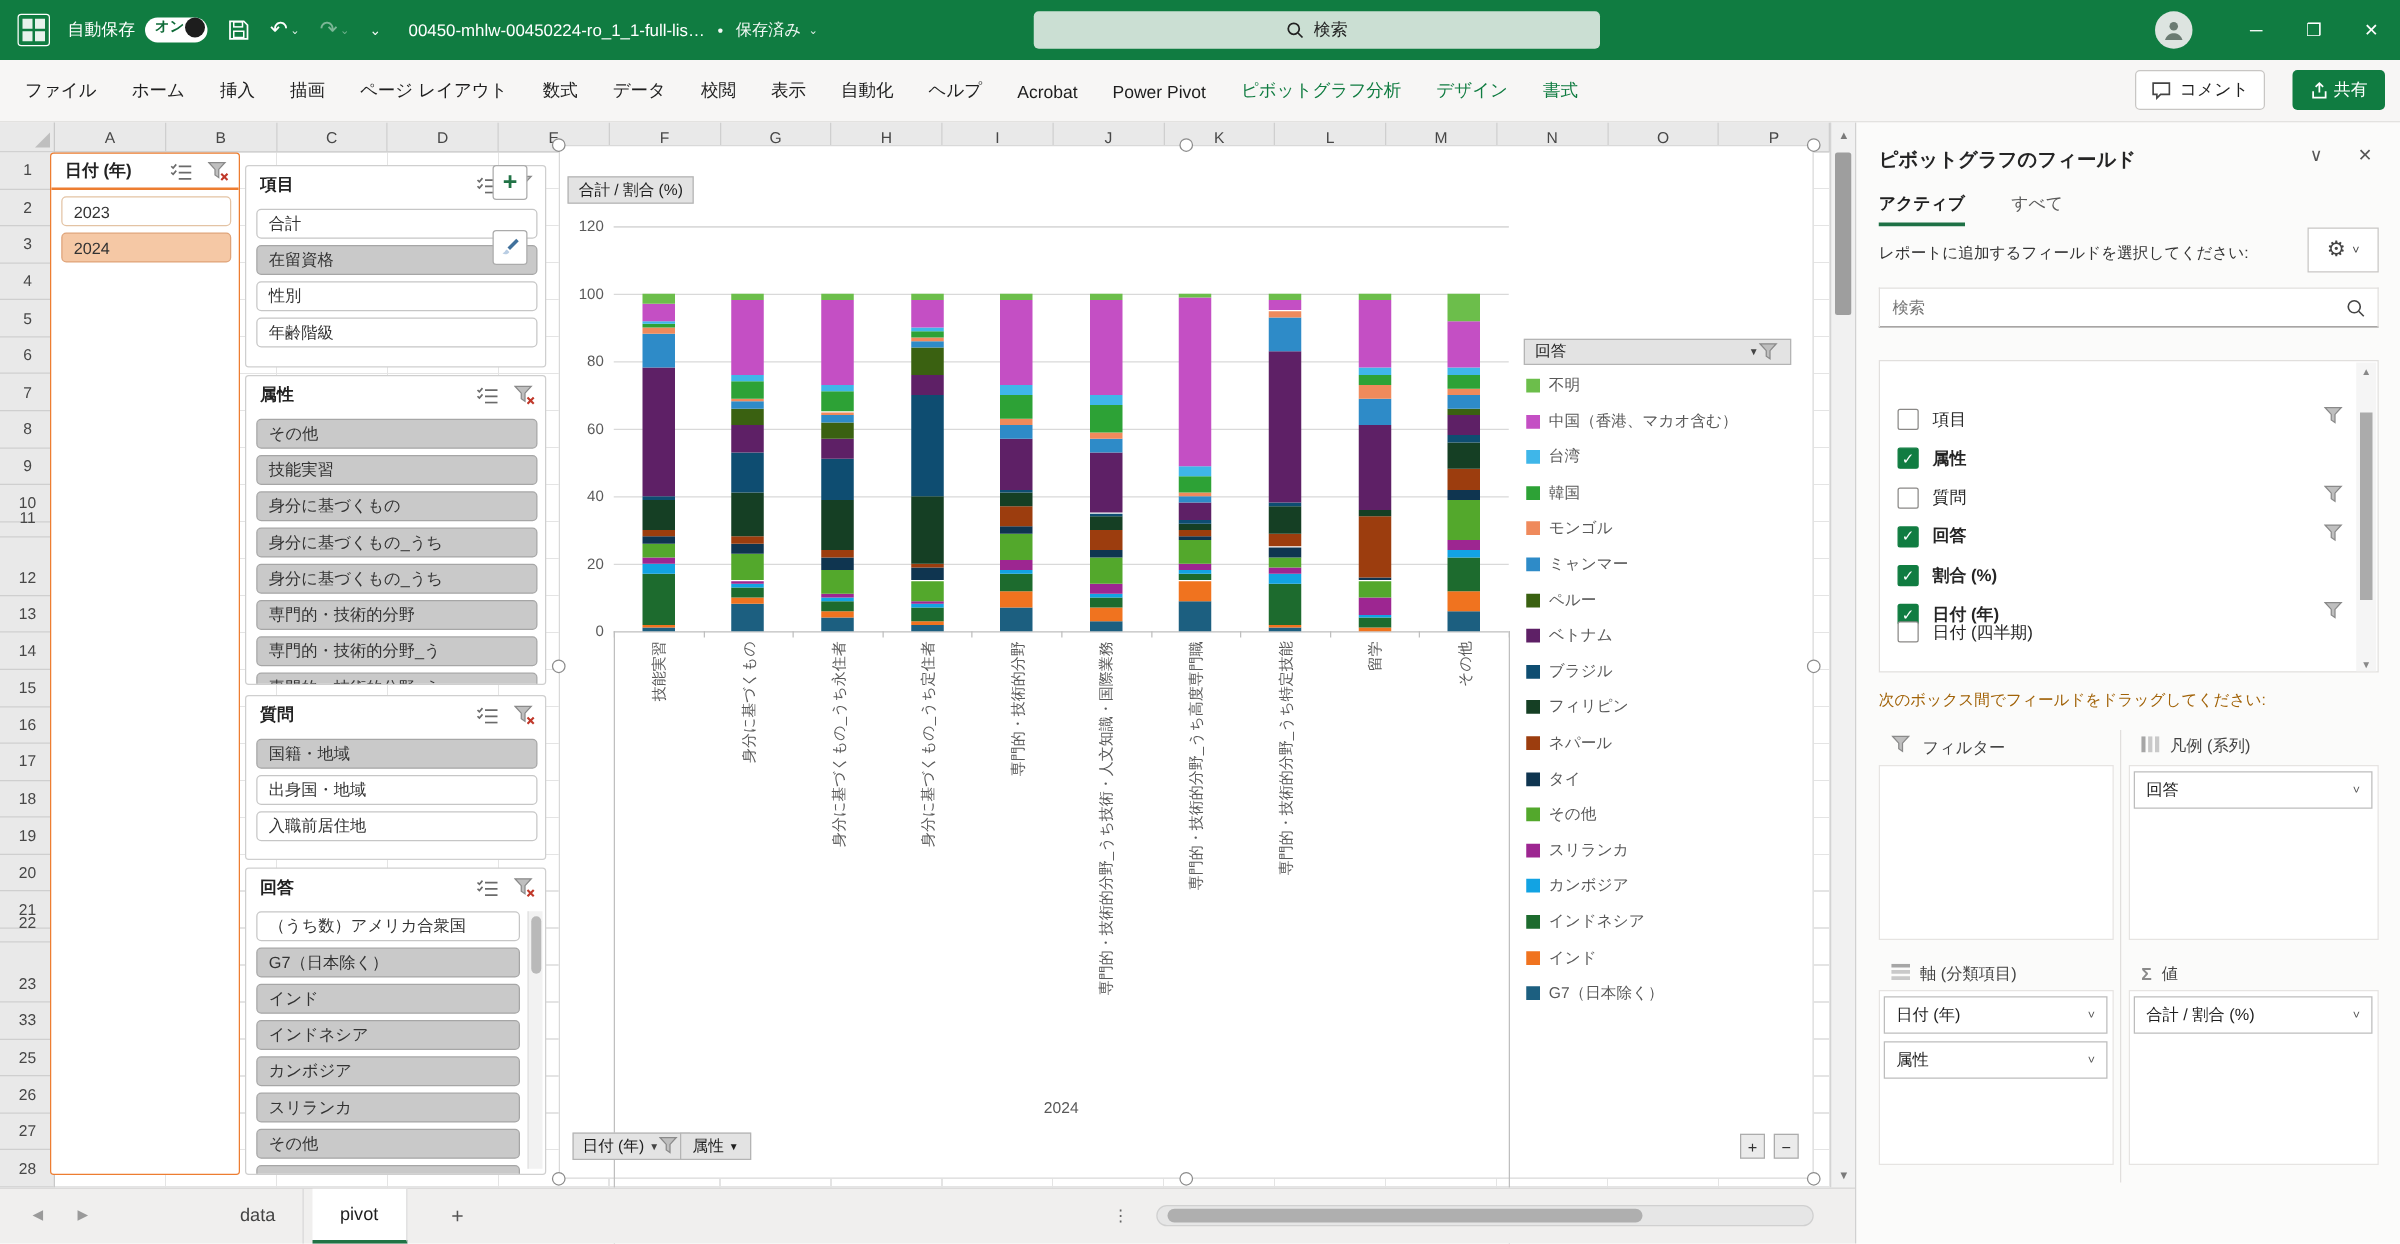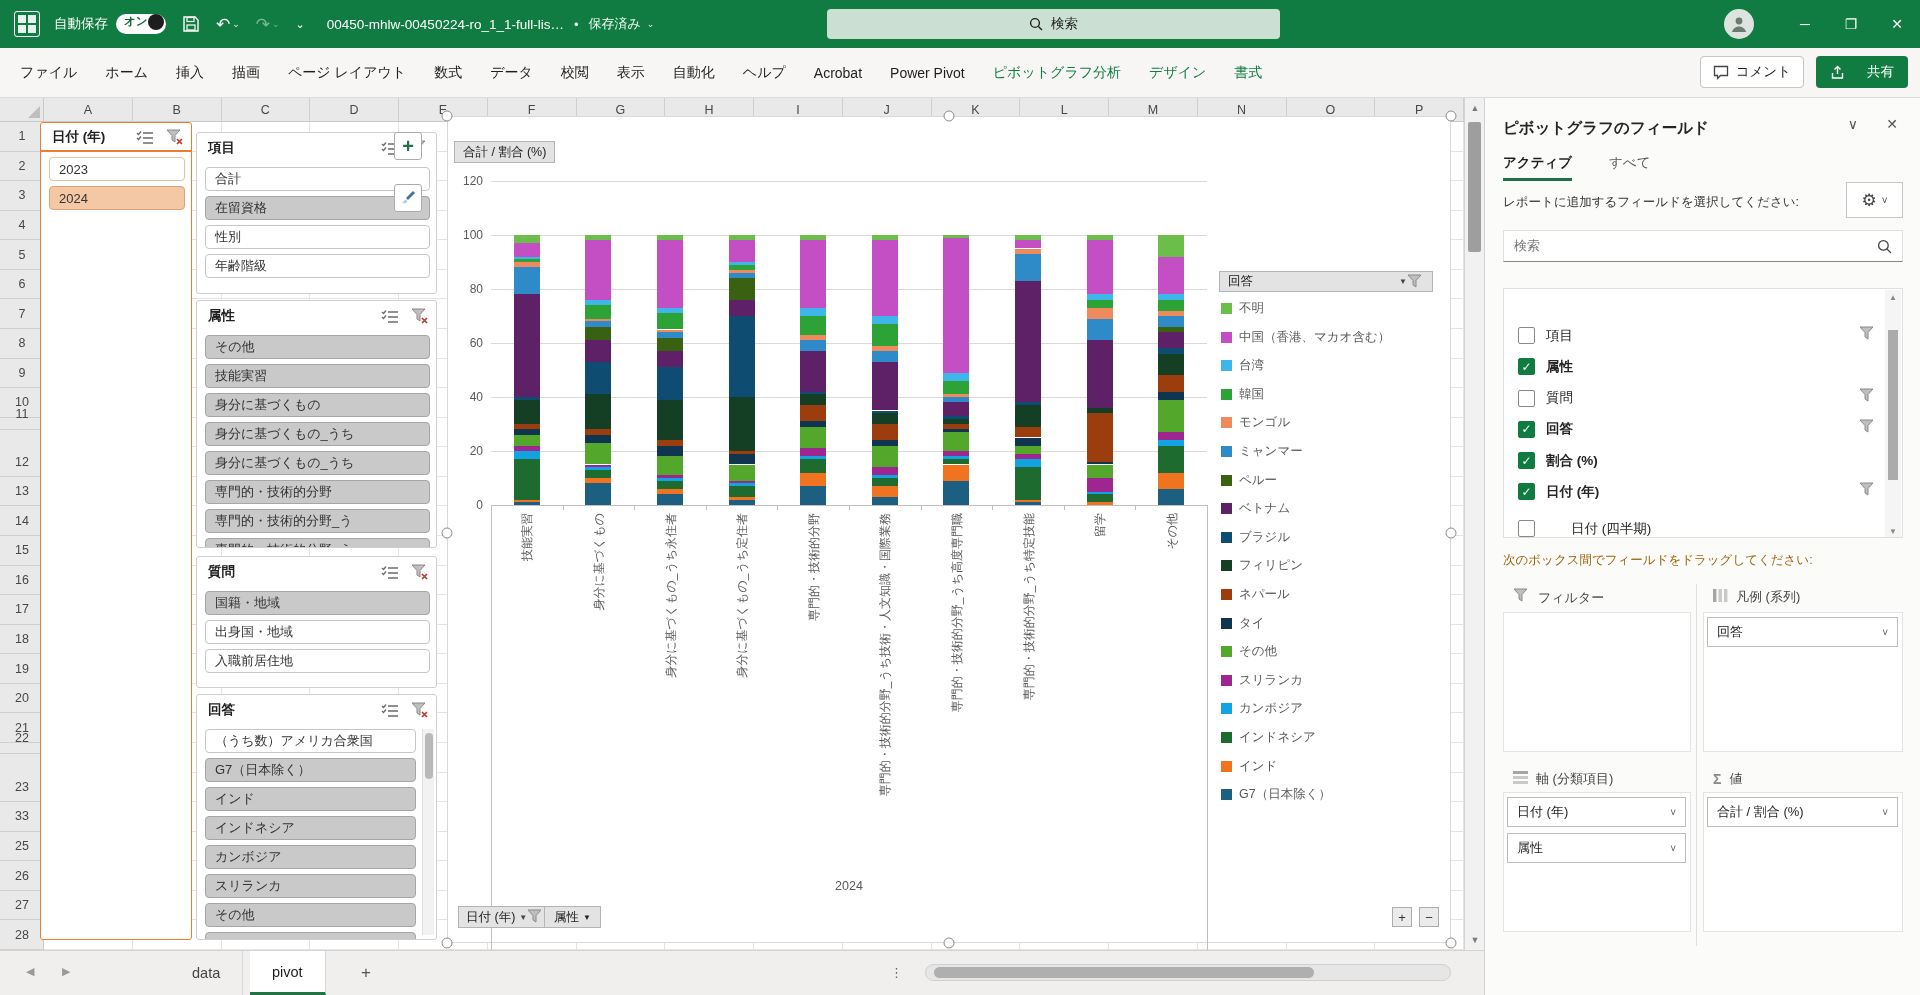--- a/index.html
+++ b/index.html
@@ -34,21 +34,21 @@
 
   
   #ribbon { left:0; top:48px; width:1920px; height:50px; background:#F7F6F5; border-bottom:1px solid #DDDBD9; }
   #ribbon-tabs { position:absolute; left:6px; top:0; height:49px; display:flex; align-items:center; }
   .rtab { padding:0 14px; font-size:14px; color:#1e1e1e; white-space:nowrap; }
   .rtab.ctx { color:#107C41; }
   #ribbon-right { position:absolute; right:12px; top:8px; display:flex; gap:12px; align-items:center; }
   .btn-comments { height:32px; border:1px solid #C8C6C4; background:#fff; border-radius:4px;
     display:flex; align-items:center; padding:0 12px; font-size:13.5px; color:#1e1e1e; gap:7px; }
   .btn-share { height:32px; background:#107C41; border-radius:4px; color:#fff;
-    display:flex; align-items:center; padding:0 14px; font-size:13.5px; gap:22px; }
+    display:flex; align-items:center; padding:0 14px; font-size:13.5px; gap:4px;margin-left:10px; }
 
   
   #corner { left:0; top:98px; width:44px; height:24px; background:#E9E9E9; border-right:1px solid #C9C9C9; border-bottom:1px solid #C9C9C9; }
   #corner:after { content:""; position:absolute; right:3px; bottom:3px; border-left:12px solid transparent; border-bottom:12px solid #BFBFBF; }
   #colheads { left:44px; top:98px; width:1420px; height:24px; background:#E9E9E9; border-bottom:1px solid #C9C9C9; overflow:hidden; }
   .colh { position:absolute; top:0; height:24px; border-right:1px solid #CFCFCF; color:#474747;
     font-size:12.5px; display:flex; align-items:center; justify-content:center; }
   #rowheads { left:0; top:122px; width:44px; height:828px; background:#E9E9E9; border-right:1px solid #C9C9C9; overflow:hidden; }
   .rowh { position:absolute; left:0; width:44px; border-bottom:1px solid #CFCFCF; color:#474747;
     font-size:12.5px; display:flex; align-items:center; justify-content:center; }
@@ -798,21 +798,21 @@
           <div class="fchk c">✓</div>
           <div class="flab b">割合 (%)</div>
         </div>
         <div class="frow" style="top: 187.2px;">
           <div class="fchk c">✓</div>
           <div class="flab b">日付 (年)</div>
           <span class="ffun"><svg width="17" height="16" viewBox="0 0 17 16">
               <path d="M1 1h13l-5 5.5V13l-3-2V6.5z" fill="#BFBFBF" stroke="#8A8A8A" stroke-width="1"></path>
             </svg></span>
         </div>
-        <div class="frow" style="top: 224px; gap: 25px;">
+        <div class="frow" style="top: 201px;">
           <div class="fchk"></div>
           <div class="flab">日付 (四半期)</div>
         </div>
         <div id="fl-scroll">
           <div class="a" style="top: 0px;">▲</div>
           <div class="thumb"></div>
           <div class="a" style="bottom: 0px;">▼</div>
         </div>
       </div>
     <div id="drag-hint">次のボックス間でフィールドをドラッグしてください:</div>

